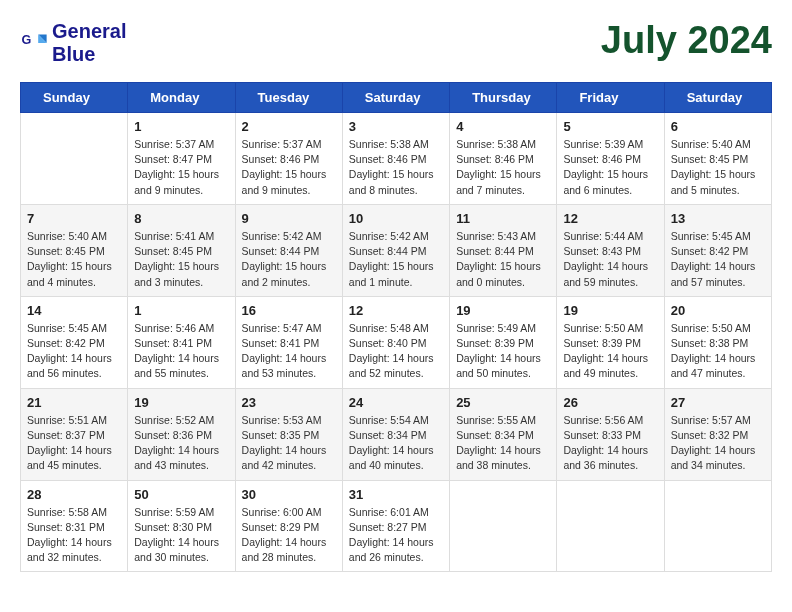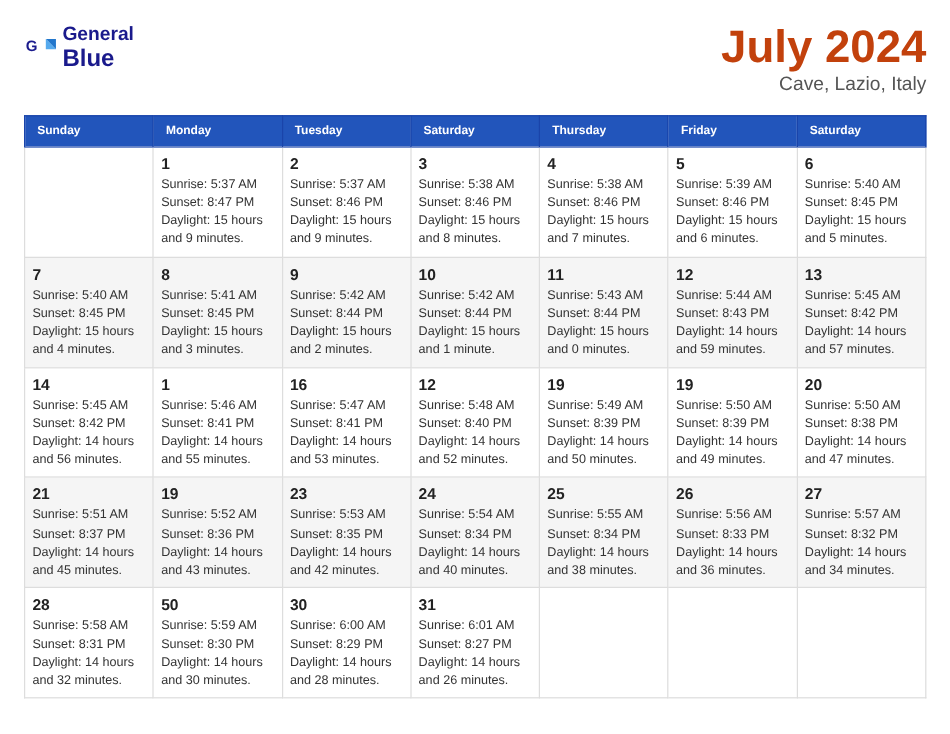--- a/index.html
+++ b/index.html
@@ -24,37 +24,37 @@
     .logo-icon {
       width: 28px;
       height: 28px;
     }
     .title-block {
       text-align: right;
     }
     .month-title {
       font-size: 38px;
       font-weight: bold;
-      color: #c2410c;
+      color: #14532d;
       line-height: 1.1;
     }
     .subtitle {
       font-size: 16px;
       color: #555;
     }
     table {
       width: 100%;
       border-collapse: collapse;
       font-size: 11px;
     }
     thead tr th {
       background-color: #2255bb;
       color: #fff;
-      padding: 7px 10px;
-      font-size: 10px;
+      padding: 7px 22px;
+      font-size: 13px;
       font-weight: bold;
       text-align: left;
       border: 1px solid #1a44aa;
     }
     tbody tr {
       border-bottom: 1px solid #ddd;
     }
     tbody tr:nth-child(odd) {
       background: #fff;
     }
@@ -84,27 +84,26 @@
 <body>
 
 <div class="header">
   <div class="logo">
     <svg class="logo-icon" viewBox="0 0 40 40">
       <text x="2" y="22" font-size="18" font-weight="bold" fill="#1a1a8c">G</text>
       <polygon points="26,8 38,8 38,20" fill="#2277cc"></polygon>
       <polygon points="26,8 38,20 26,20" fill="#55aaee"></polygon>
     </svg>
     <div>
-      <div style="font-size:16px;font-weight:bold;color:#1a1a8c;line-height:1.15;">General</div>
+      <div style="font-size:20px;font-weight:bold;color:#1a1a8c;line-height:1.15;">General</div>
       <div style="font-size:20px;font-weight:bold;color:#1a1a8c;line-height:1.15;">Blue</div>
     </div>
   </div>
   <div class="title-block">
     <div class="month-title">July 2024</div>
-    <div class="subtitle">Cave, Lazio, Italy</div>
   </div>
 </div>
 
 <table>
   <thead>
     <tr>
     <th>Sunday</th>
         <th>Monday</th>
         <th>Tuesday</th>
         <th>Saturday</th>

